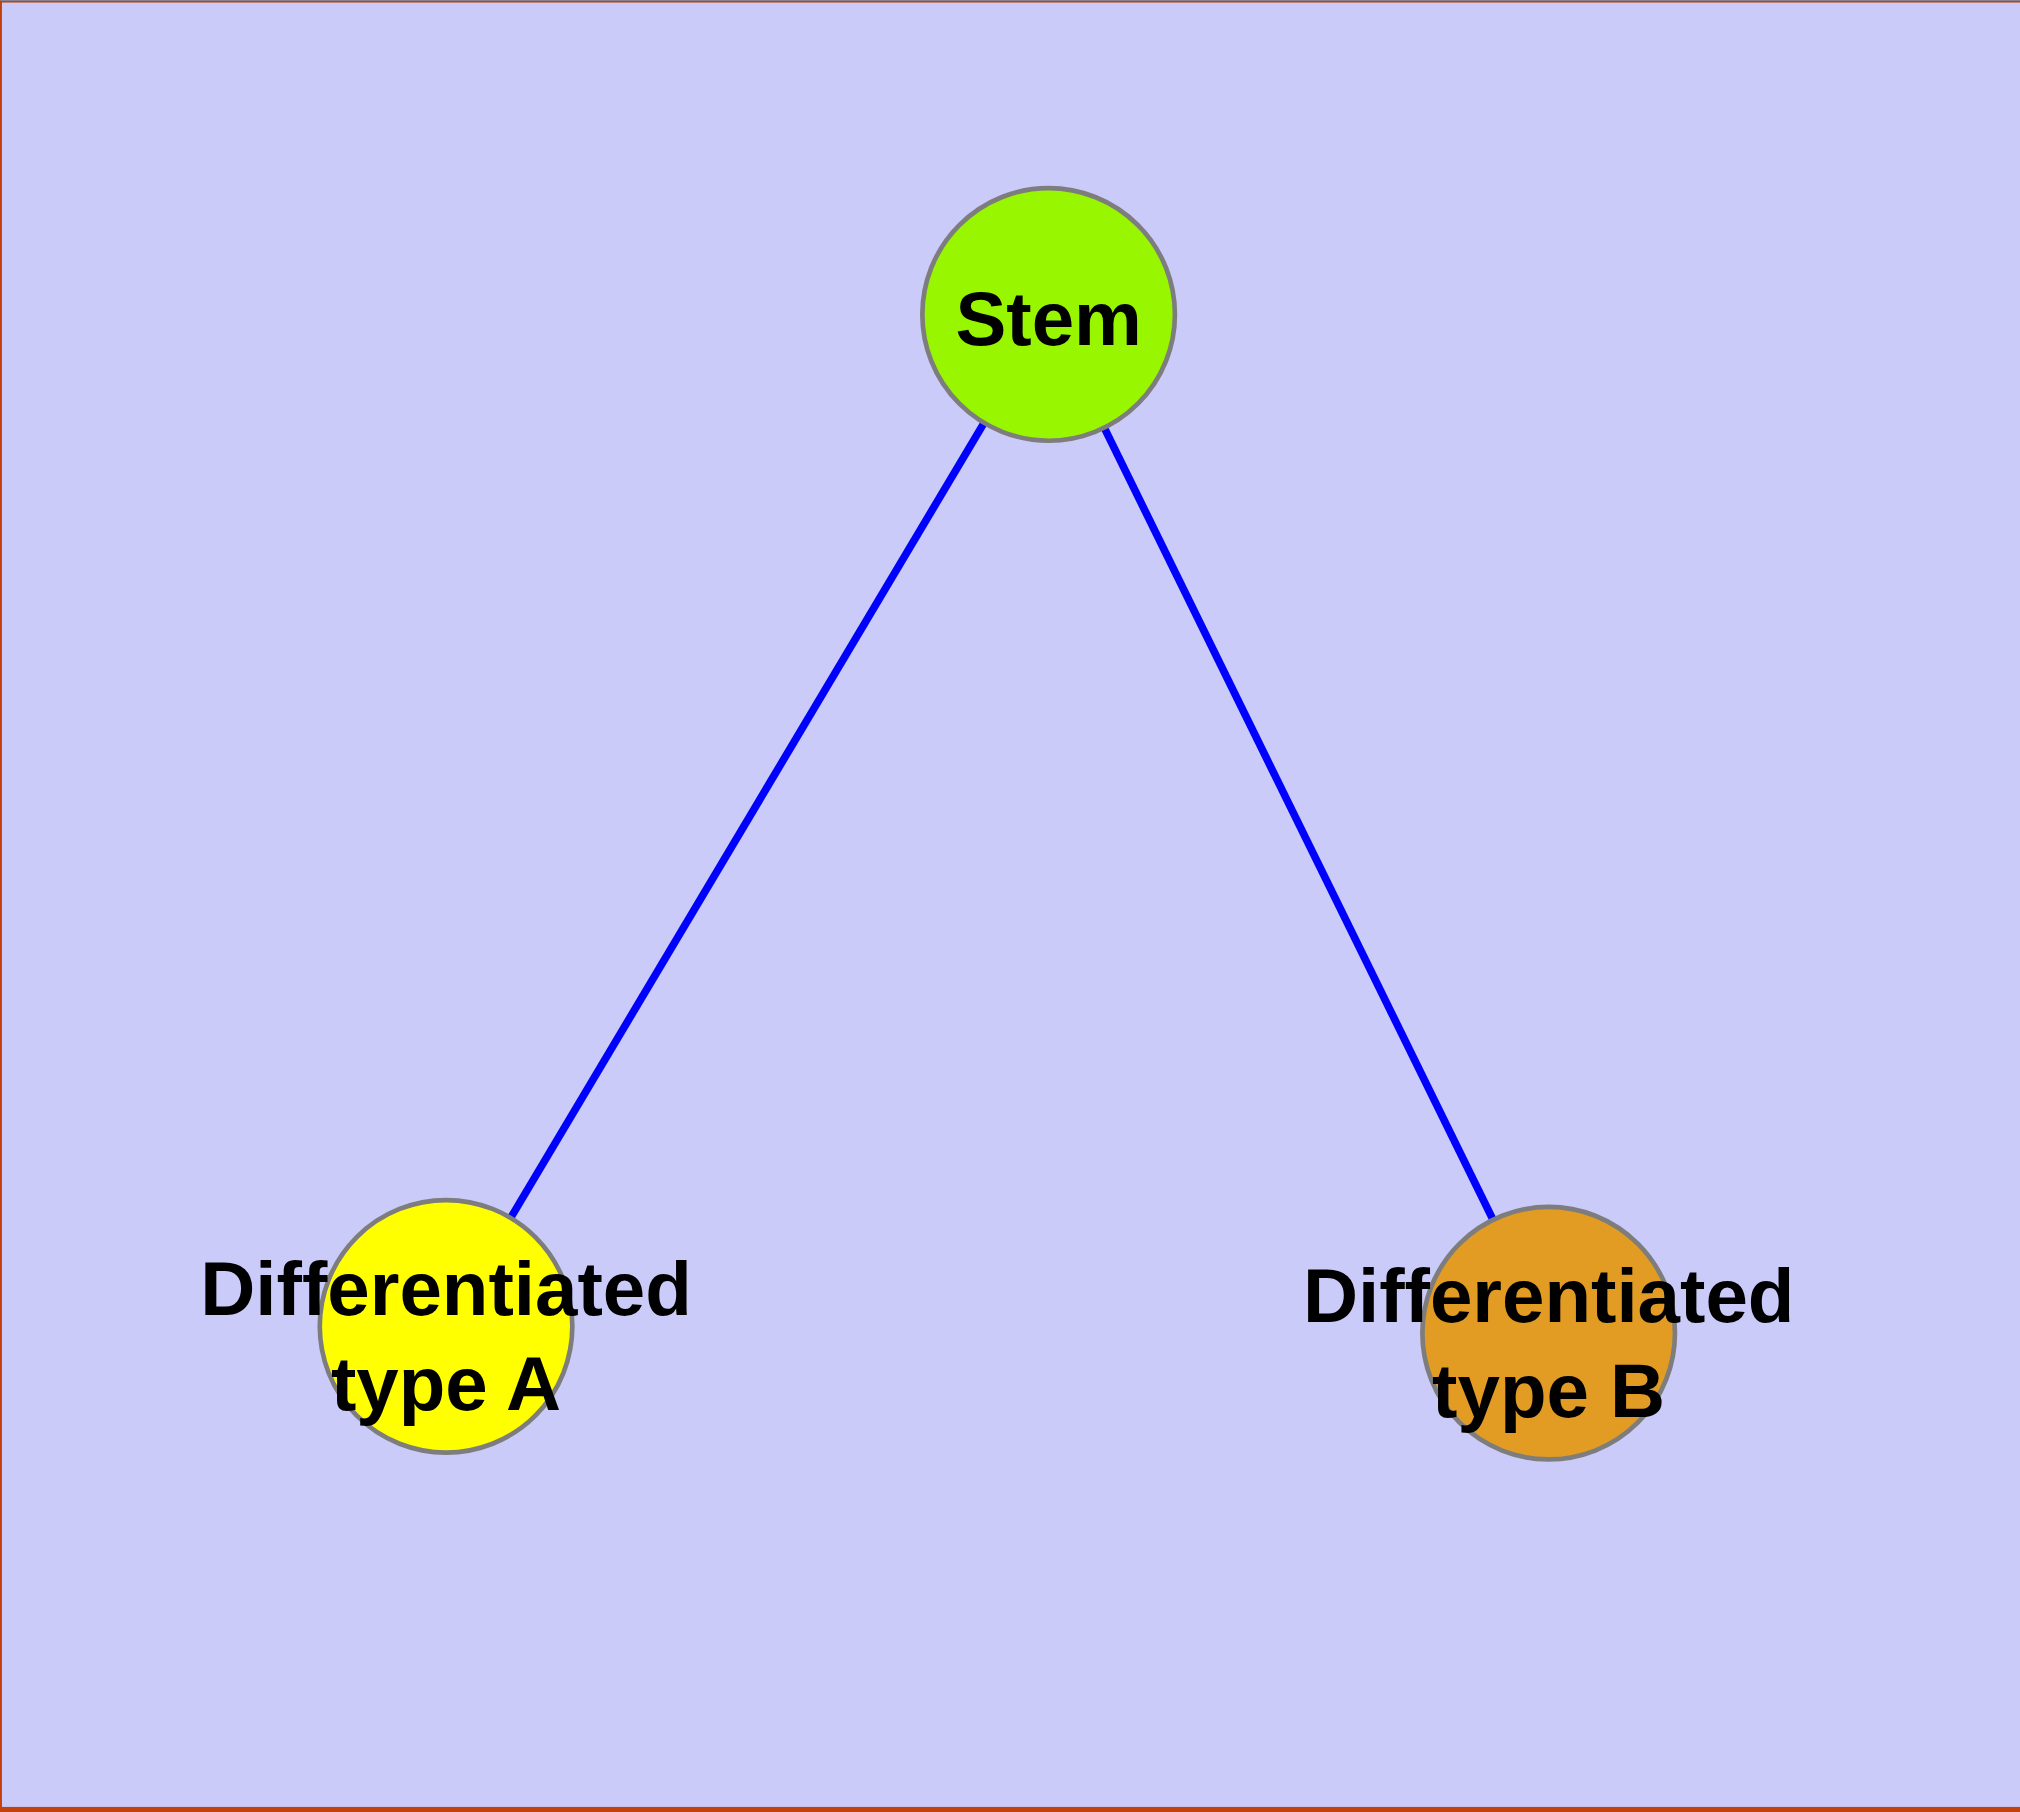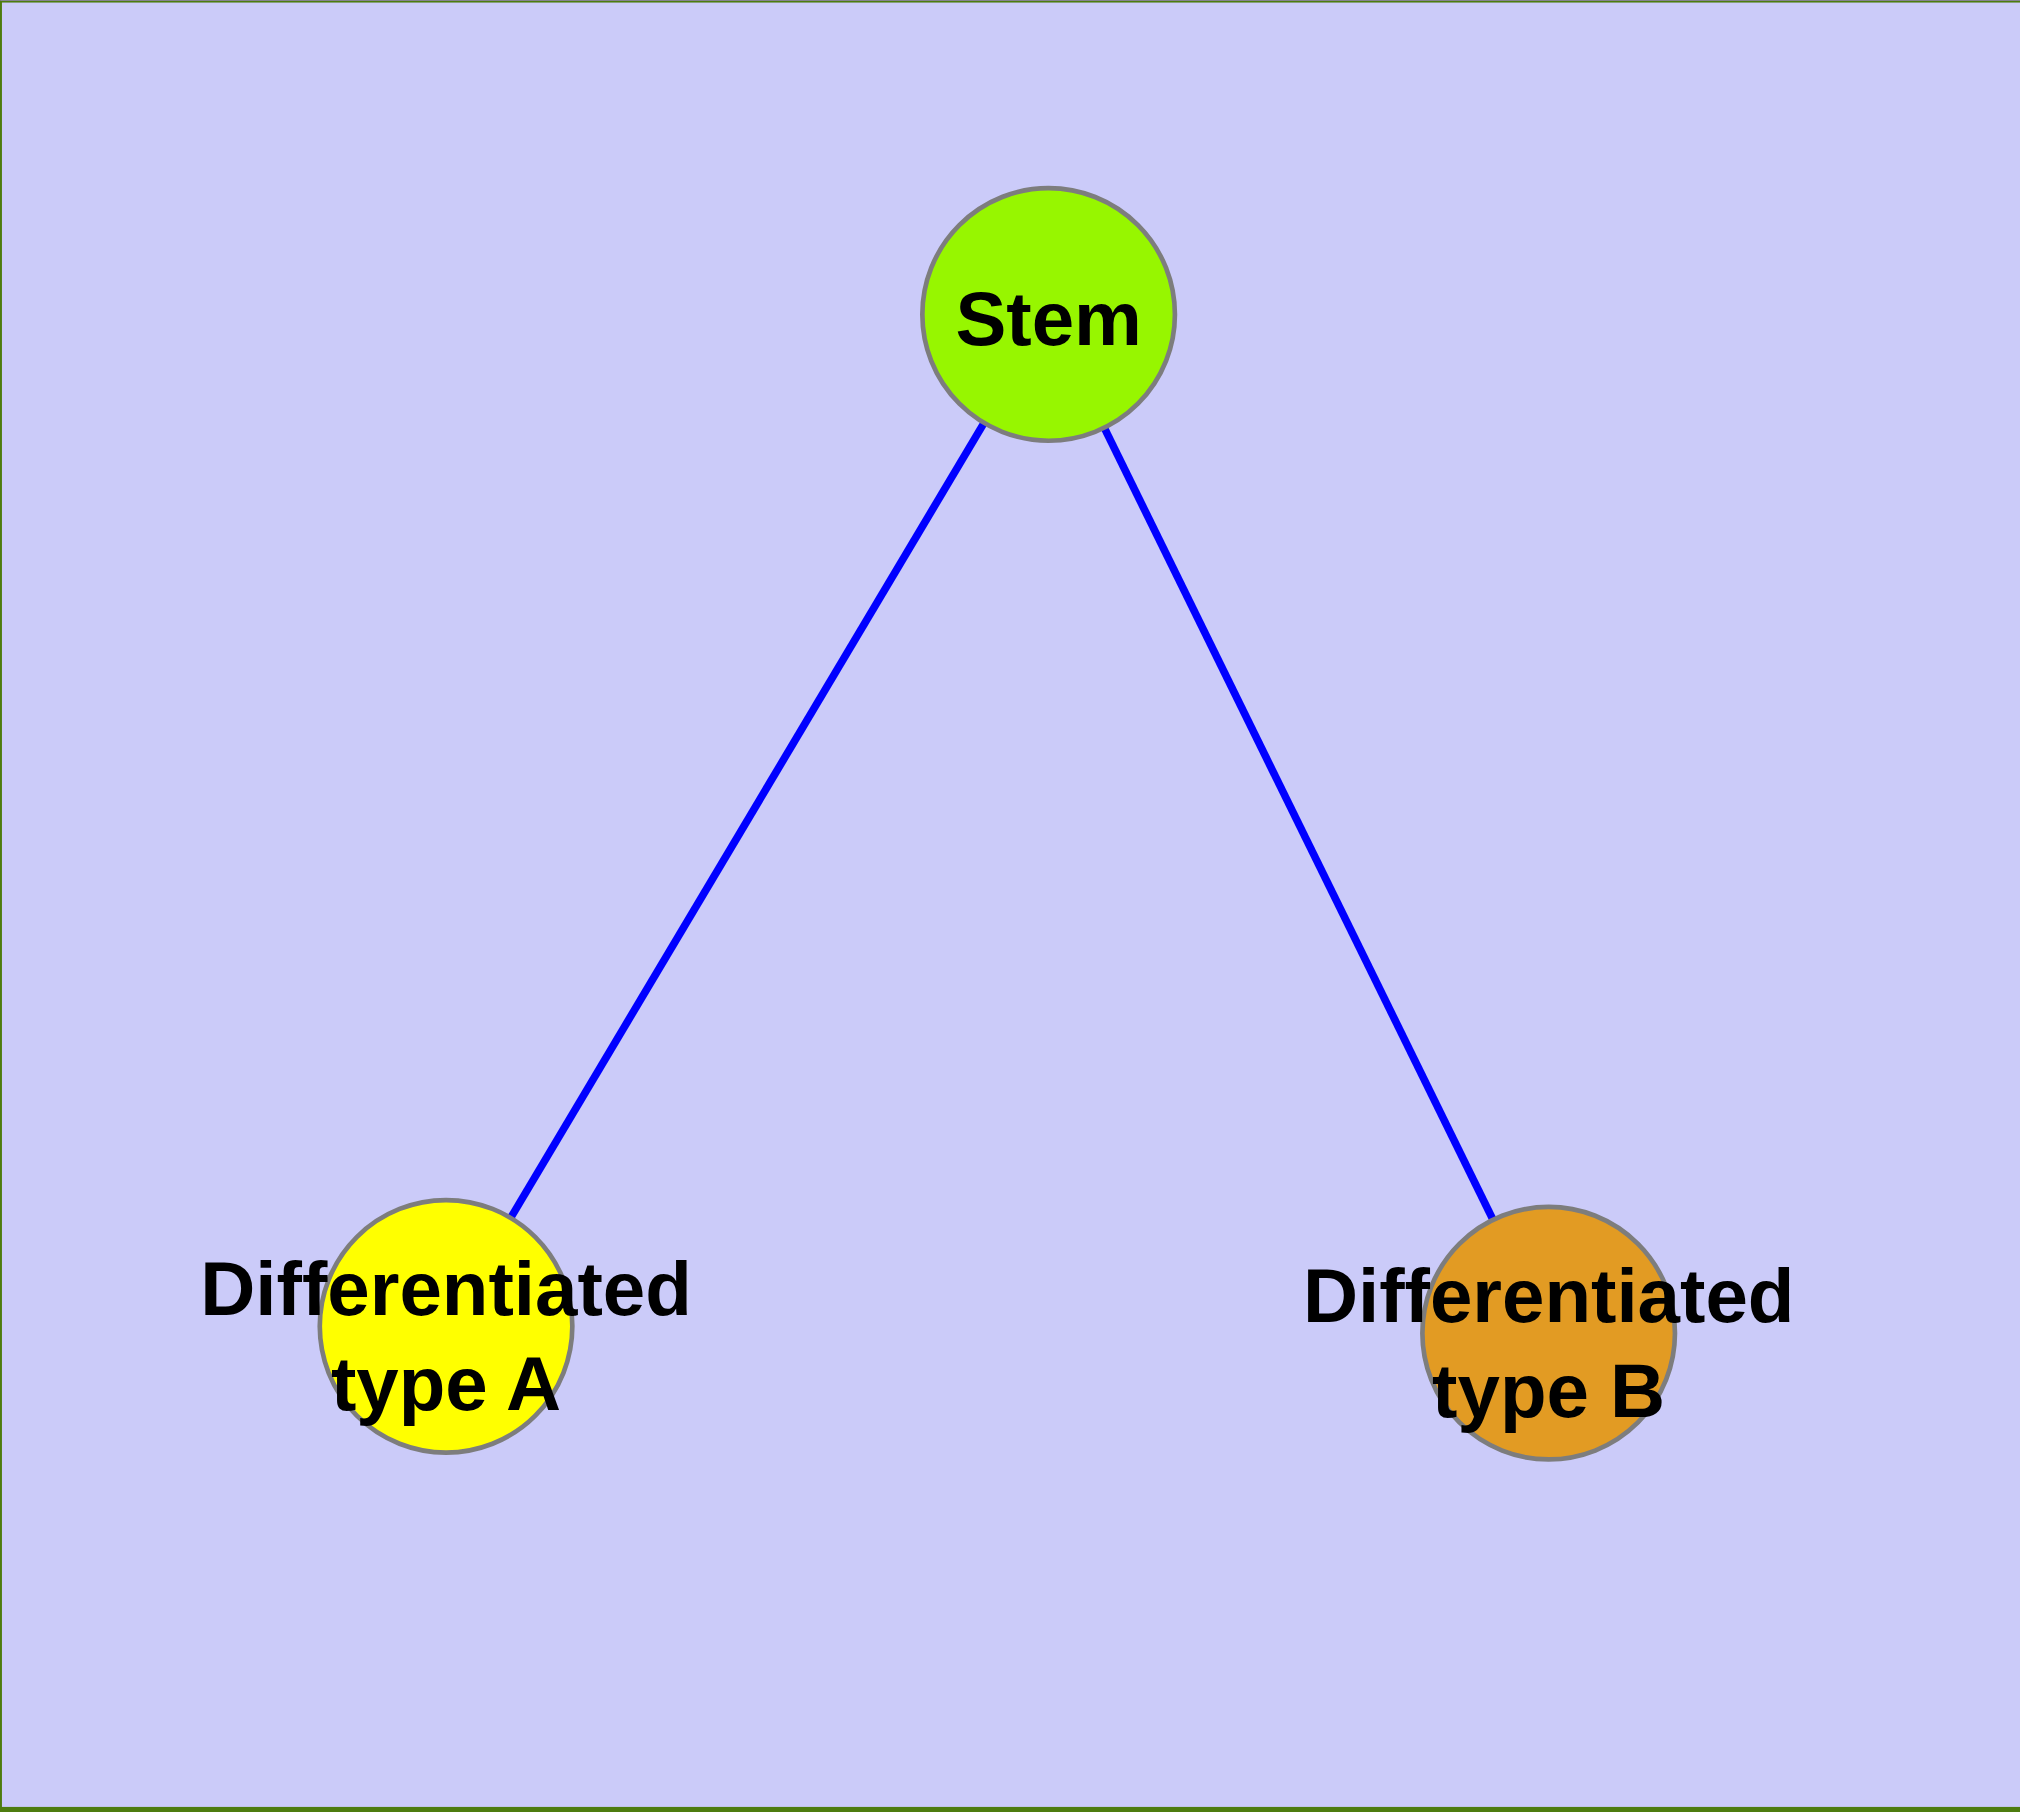--- a/index.html
+++ b/index.html
@@ -4,21 +4,21 @@
 <style>
   html, body {
     margin: 0;
     padding: 0;
     background: #ffffff;
   }
   .stage {
     position: relative;
     width: 2021px;
     height: 1812px;
-    background: #4d7c0f;
+    background: #c2410c;
     overflow: hidden;
     text-decoration: underline;
   }
   svg.graph {
     display: block;
     width: 2021px;
     height: 1812px;
   }
   .node-label {
     font-family: "Liberation Sans", sans-serif;

